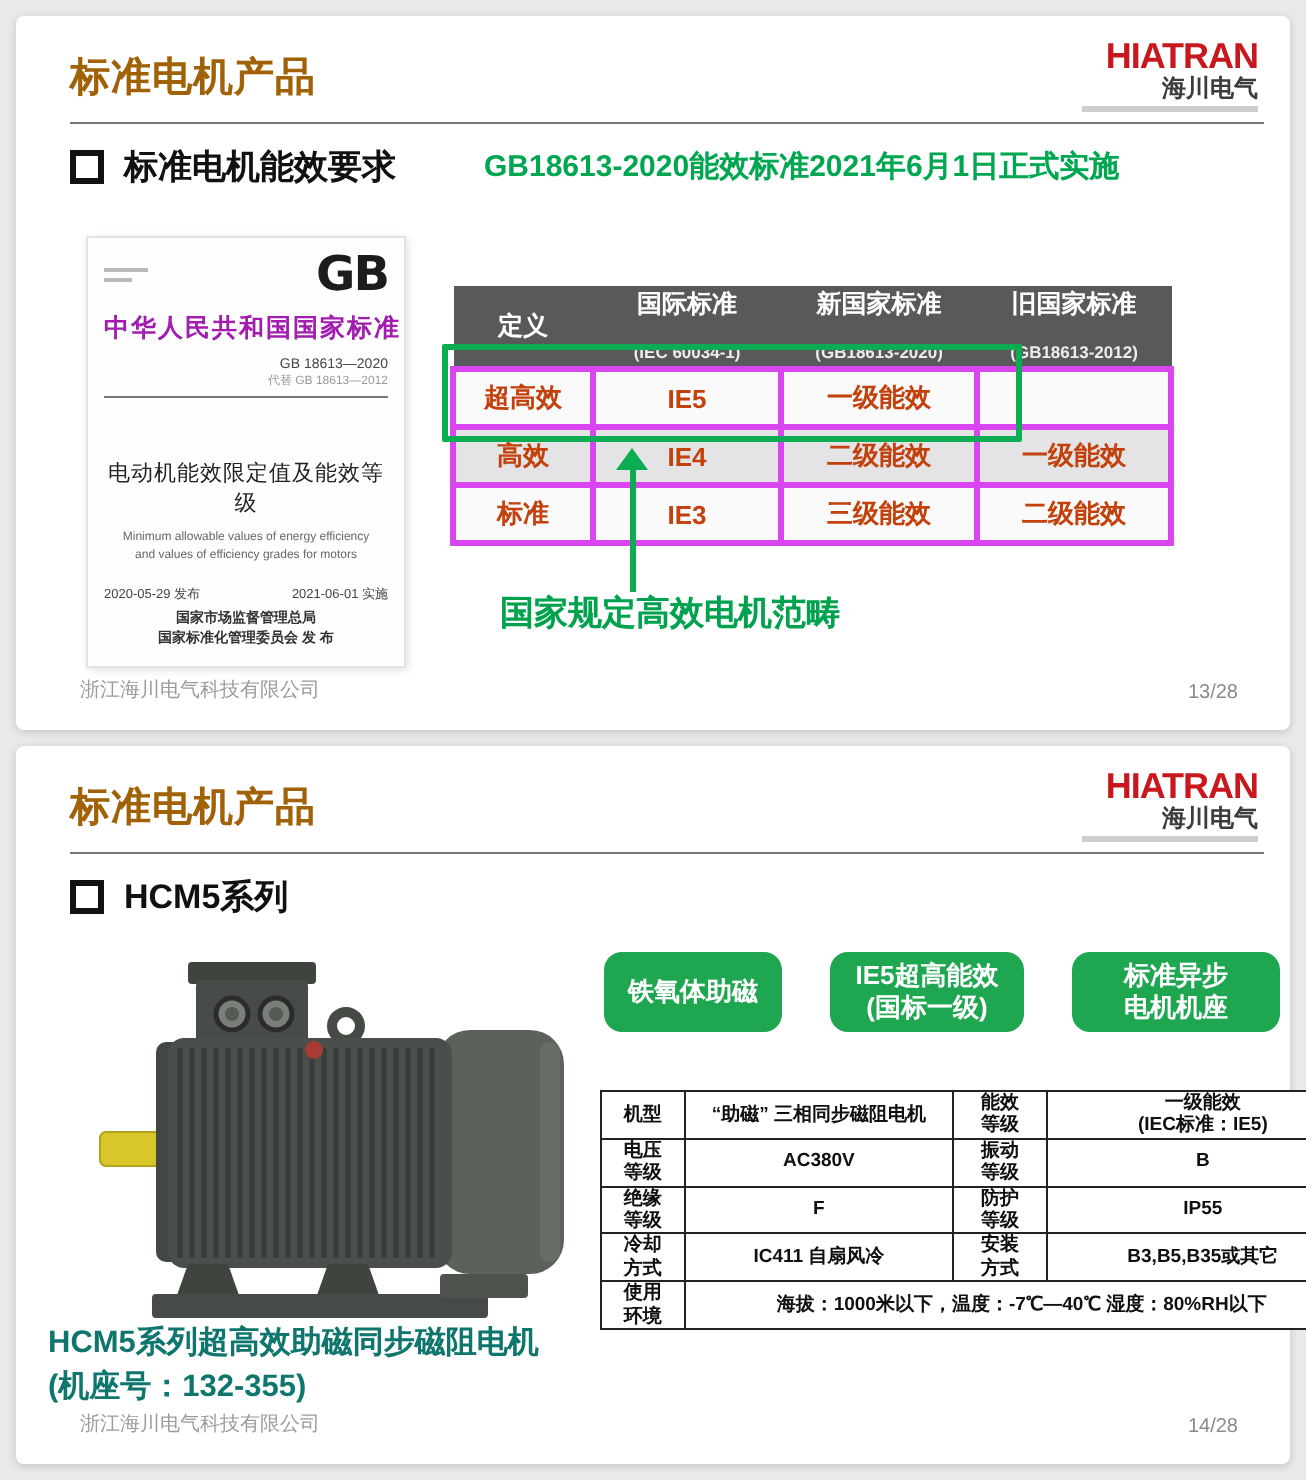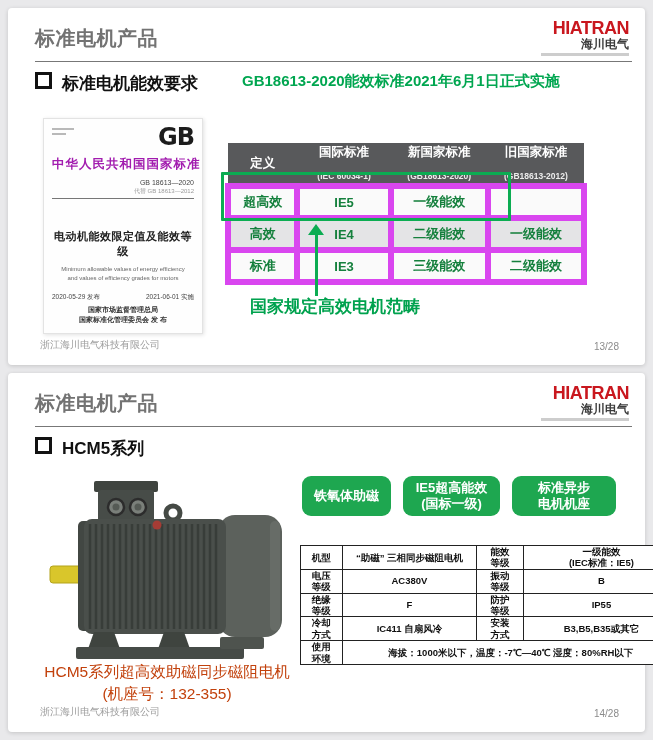--- a/index.html
+++ b/index.html
@@ -8,86 +8,86 @@
     background:#e9e9eb;
     font-family:"Liberation Sans",sans-serif;
   }
   .card{position:absolute;left:8px;width:637px;background:#ffffff;border-radius:4px;
         box-shadow:0 1px 4px rgba(0,0,0,.16)}
   #slide1{top:8px;height:357px}
   #slide2{top:373px;height:359px}
 
   
   .slide-title{position:absolute;left:27px;top:17px;font-size:20px;font-weight:800;
-               color:#737373;letter-spacing:.5px}
+               color:#a16207;letter-spacing:.5px}
   .logo{position:absolute;right:16px;top:11px;text-align:right}
   .logo-brand{font-size:18px;font-weight:800;color:#C9171E;letter-spacing:-.5px;line-height:1}
   .logo-sub{font-size:12px;font-weight:700;color:#3c3c3c;line-height:1.1;margin-top:1px}
   .logo-bar{height:3px;width:88px;background:#cdcdcd;margin-top:2px;margin-left:auto}
   .rule{position:absolute;left:27px;right:13px;top:53px;border-top:1.5px solid #777}
-  .section{position:absolute;left:27px;top:64px;display:flex;align-items:flex-start}
+  .section{position:absolute;left:27px;top:64px;display:flex;align-items:center}
   .bullet{width:11px;height:11px;border:3px solid #121212;margin-right:10px;flex:0 0 auto}
   .section-title{font-size:17px;font-weight:800;color:#111;white-space:nowrap}
   .section-note{font-size:15px;font-weight:700;color:#00A650;margin-left:44px;white-space:nowrap}
   .footer{position:absolute;left:32px;bottom:13px;font-size:10px;color:#9b9b9b}
   .page{position:absolute;right:26px;bottom:13px;font-size:10px;color:#8b8b8b}
 
   
   .gb-cover{position:absolute;left:35px;top:110px;width:160px;height:216px;background:#fefefe;
             border:1px solid #e3e3e3;box-shadow:1px 1px 4px rgba(0,0,0,.12);
             box-sizing:border-box;padding:6px 8px;display:flex;flex-direction:column}
-  .gb-top{display:flex;justify-content:space-between;align-items:flex-start}
+  .gb-top{display:flex;justify-content:space-between;align-items:center}
   .gb-ics span{display:block;height:2px;background:#b9b9b9;margin:3px 0}
   .gb-ics .b1{width:22px}.gb-ics .b2{width:14px}
   .gb-logo{font-size:24px;font-weight:900;color:#1c1c1c;line-height:1;letter-spacing:-1px;
            font-family:"DejaVu Sans",sans-serif}
   .gb-nation{font-family:"Liberation Serif",serif;font-weight:700;font-size:12.5px;color:#a21caf;
              text-align:center;letter-spacing:1px;white-space:nowrap;margin-top:7px}
   .gb-std{text-align:right;font-size:7px;color:#444;margin-top:5px;line-height:1.35}
   .gb-std .rep{font-size:6px;color:#9a9a9a;font-weight:400}
   .gb-line{border-top:1px solid #777;margin-top:2px}
-  .gb-title{text-align:center;font-size:11px;font-weight:700;color:#222;margin-top:30px;letter-spacing:.5px}
+  .gb-title{text-align:center;font-size:11px;font-weight:400;color:#222;margin-top:30px;letter-spacing:.5px}
   .gb-sub{text-align:center;font-size:6px;color:#666;margin-top:6px;line-height:1.6;padding:0 4px}
   .gb-dates{display:flex;justify-content:space-between;font-size:6.5px;color:#444;margin-top:auto}
   .gb-issuer{text-align:center;font-size:7px;font-weight:700;color:#333;line-height:1.45;
              margin-top:3px;padding-bottom:2px}
 
   
   .eff-table{position:absolute;left:217px;top:135px;width:362px;border-collapse:collapse;table-layout:fixed}
   .eff-table th{background:#58595B;color:#fff;height:32px;font-weight:700;vertical-align:middle;padding:2px 0}
   .th-main{font-size:12.5px;line-height:1.15}
   .th-sub{font-size:8.5px;font-weight:600;color:#ececec;margin-top:12px}
   .eff-table td{height:24px;text-align:center;vertical-align:middle;font-size:13px;font-weight:700;
-                color:#15803d;border:6px solid #d946ef}
+                color:#c2410c;border:3px solid #d946ef}
   .eff-table tr.odd td{background:#FAFAFA}
   .eff-table tr.even td{background:#E4E4E6}
 
   .hl-box{position:absolute;left:213px;top:164px;width:290px;height:49px;
           border:3px solid #0CAC52;box-sizing:border-box;border-radius:1px}
   .arrow-head{position:absolute;left:300px;top:216px;width:0;height:0;
               border-left:8px solid transparent;border-right:8px solid transparent;
               border-bottom:11px solid #0CAC52}
   .arrow-line{position:absolute;left:306.5px;top:226px;width:3px;height:62px;background:#0CAC52}
   .annotation{position:absolute;left:242px;top:287px;font-size:17px;font-weight:800;color:#00A24E}
 
   
-  .badges{position:absolute;left:294px;top:103px;display:flex;gap:12px}
+  .badges{position:absolute;left:294px;top:103px;display:flex;gap:24px}
   .badge{background:#1EA750;color:#fff;border-radius:9px;height:40px;display:flex;
          flex-direction:column;justify-content:center;align-items:center;
          font-size:13px;font-weight:700;line-height:1.25;padding:0 9px;box-sizing:border-box;text-align:center}
   .badge.b1{width:89px}.badge.b2{width:97px}.badge.b3{width:104px}
 
   
   .spec-table{position:absolute;left:292px;top:172px;width:380px;border-collapse:collapse;table-layout:fixed}
   .spec-table td{border:1.2px solid #222;text-align:center;vertical-align:middle;font-size:9.5px;
                  font-weight:700;color:#101010;height:22px;padding:0 1px;
                  white-space:pre-line;line-height:1.2;background:#fff}
 
-  .caption{position:absolute;left:16px;top:288px;width:286px;text-align:center;font-weight:400;
-           color:#c2410c;font-size:15.5px;line-height:1.4}
+  .caption{position:absolute;left:16px;top:288px;width:286px;font-weight:700;
+           color:#0f766e;font-size:15.5px;line-height:1.4}
 
   .motor{position:absolute;left:16px;top:106px}
 </style>
 </head>
 <body>
 
 <div class="card" id="slide1">
   <div class="slide-title">标准电机产品</div>
 
   <div class="logo">

